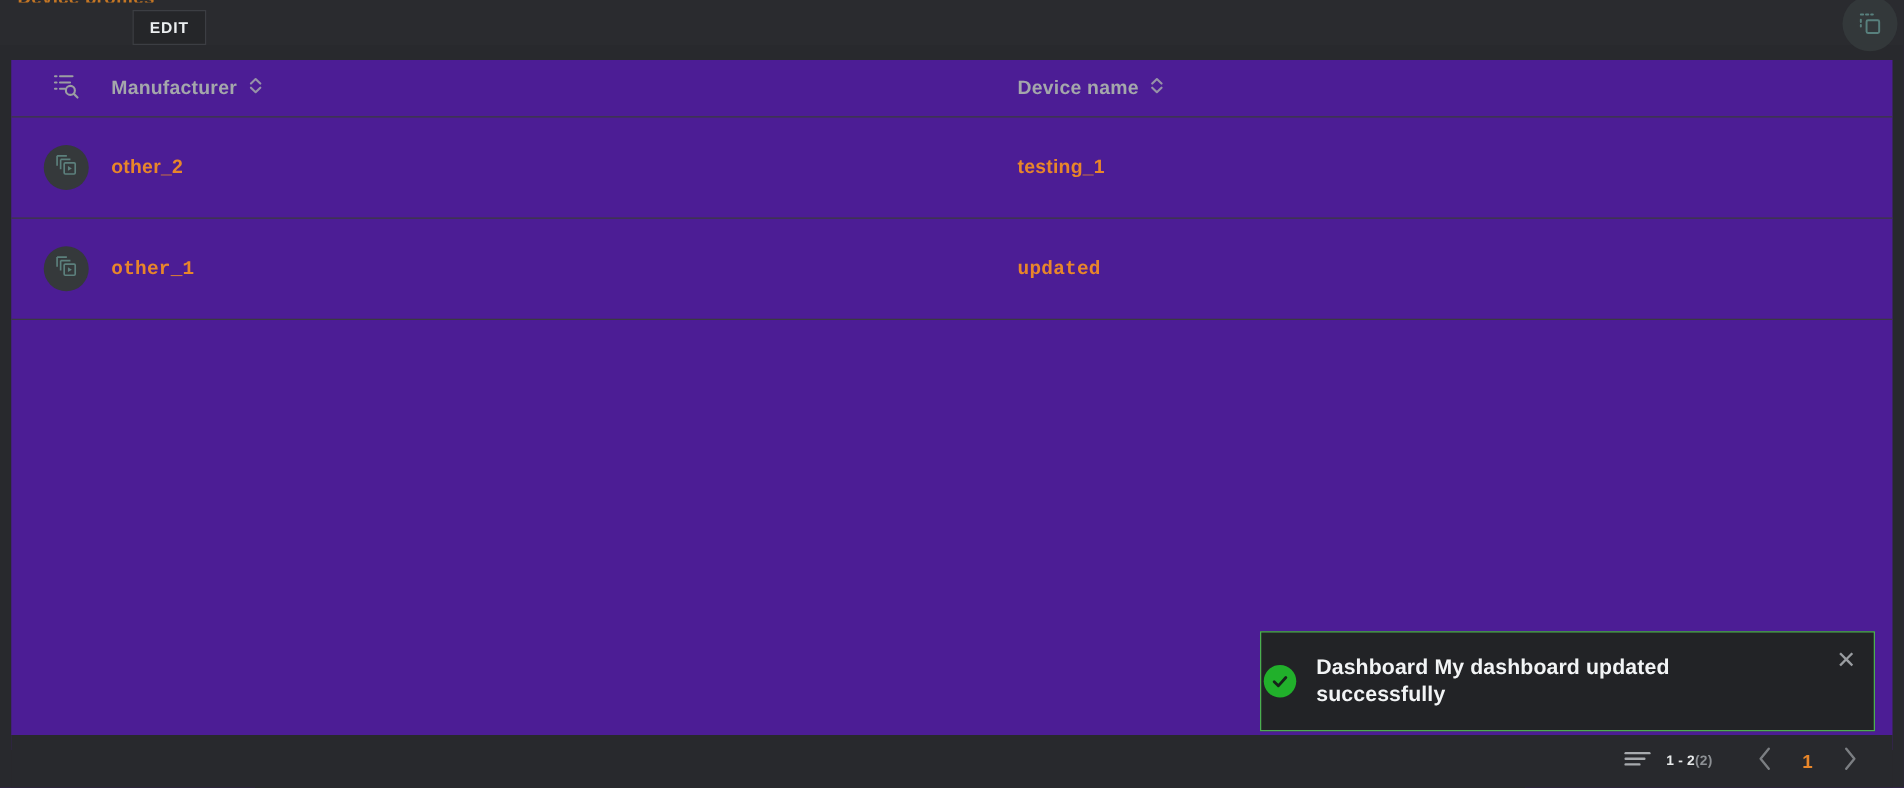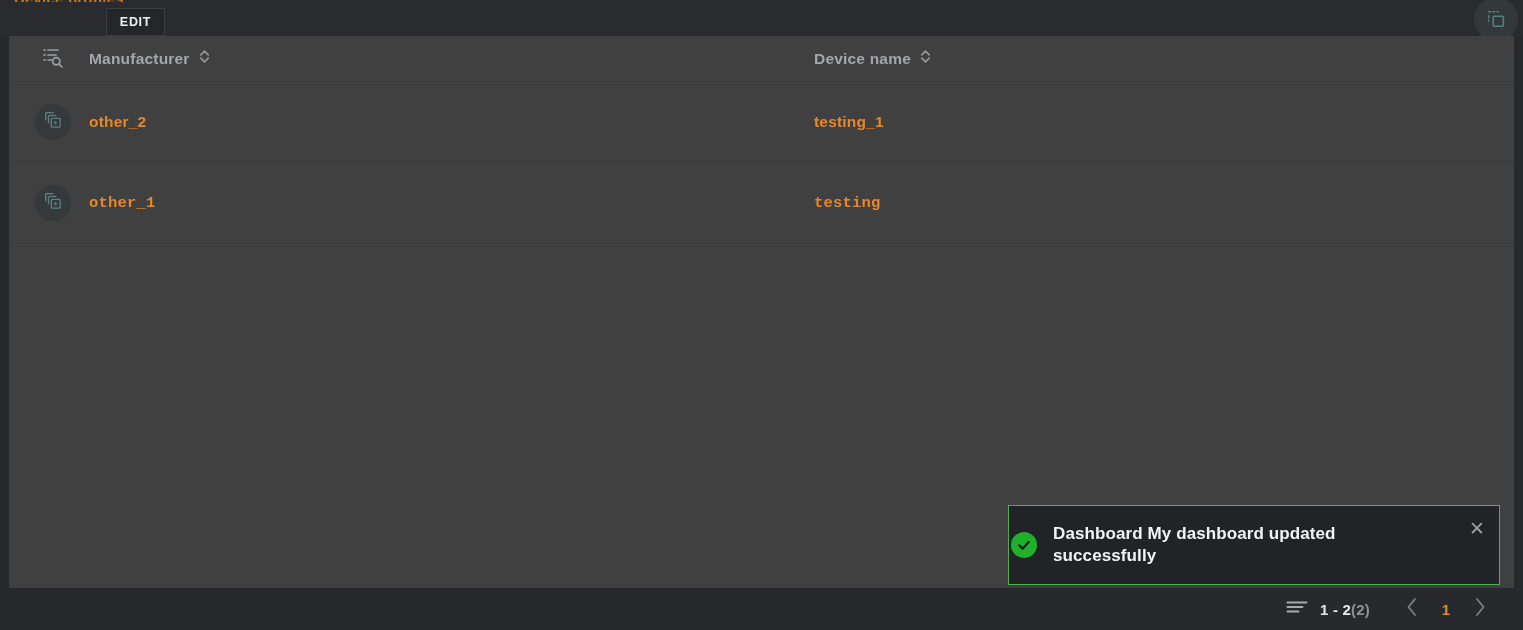--- a/index.html
+++ b/index.html
@@ -73,24 +73,24 @@
     display: flex;
     align-items: center;
     justify-content: center;
   }
   .dup-btn svg { display: block; }
 
   
   .card {
     position: absolute;
     left: 9px;
-    top: 36px;
+    top: 48px;
     width: 1505px;
     height: 552px;
-    background: #404040;
+    background: #4c1d95;
     overflow: hidden;
   }
 
   .thead {
     position: relative;
     height: 45px;
     border-bottom: 1px solid #3a3b3f;
     display: flex;
     align-items: center;
   }
@@ -168,21 +168,21 @@
     justify-content: flex-end;
     padding-right: 14px;
     box-sizing: border-box;
     gap: 0px;
     background: #28292d;
   }
 
   .rows-ico { margin-right: 12px; display: block; }
 
   .range {
-    font-size: 15px;
+    font-size: 11px;
     color: #e7e9ea;
     font-weight: 700;
     letter-spacing: .2px;
   }
   .range .total {
     color: #8d9094;
     font-weight: 700;
   }
 
   .pg-btn {
@@ -355,21 +355,21 @@
               <rect x="10" y="10" width="10.6" height="10.6" rx="1.1"></rect>
               <path d="M13.6 13 17.4 15.3 13.6 17.6z" fill="#5c807d" stroke="none"></path>
             </svg>
           </span>
         </div>
       </div>
       <div class="cell col-manufacturer">
         <span class="cell-link">other_1</span>
       </div>
       <div class="cell col-device">
-        <span class="cell-link">testing</span>
+        <span class="cell-link">updated</span>
       </div>
     </div>
 
   </div>
 
   <div class="toast">
     <div class="toast-check">
       <svg width="16" height="16" viewBox="0 0 24 24" fill="none" stroke="#16231a" stroke-width="3.4" stroke-linecap="round" stroke-linejoin="round">
         <path d="M5 12.5 10 17.5 19 7.5"></path>
       </svg>

